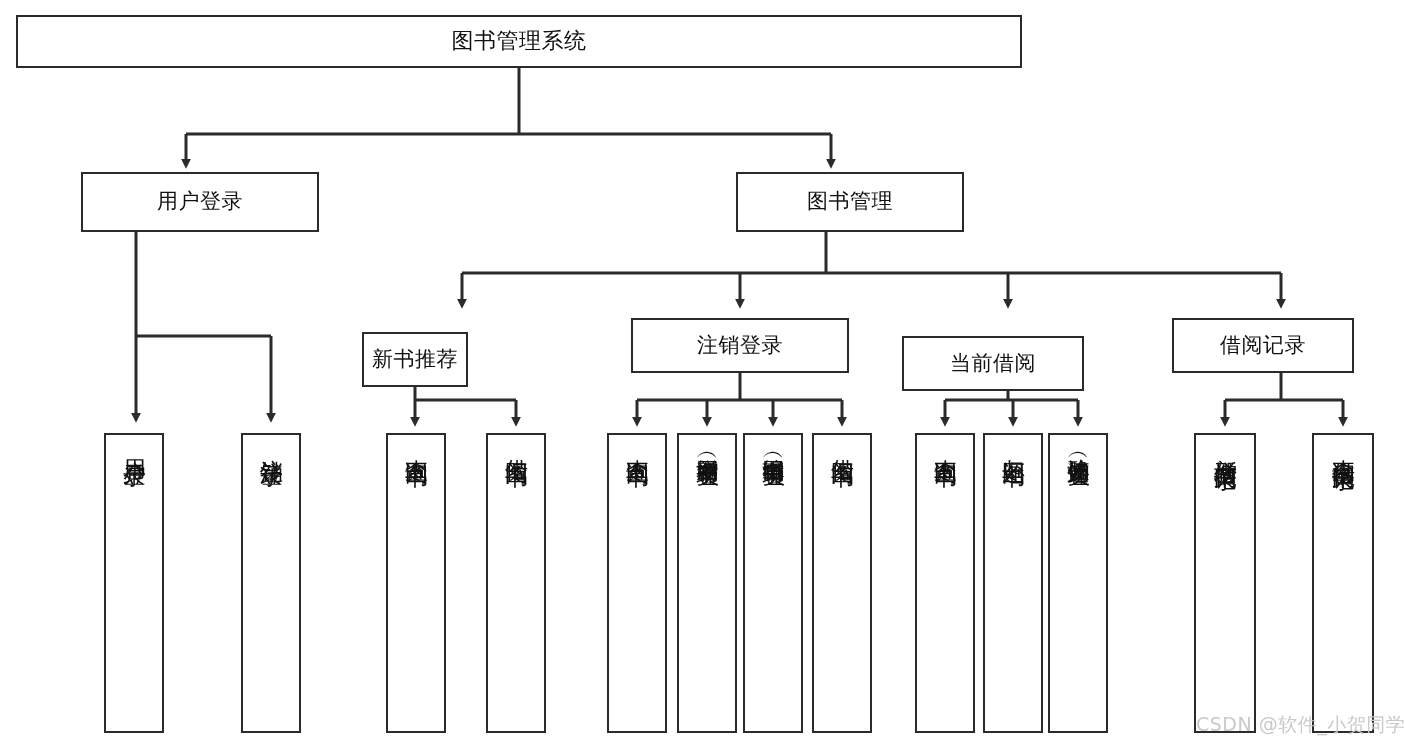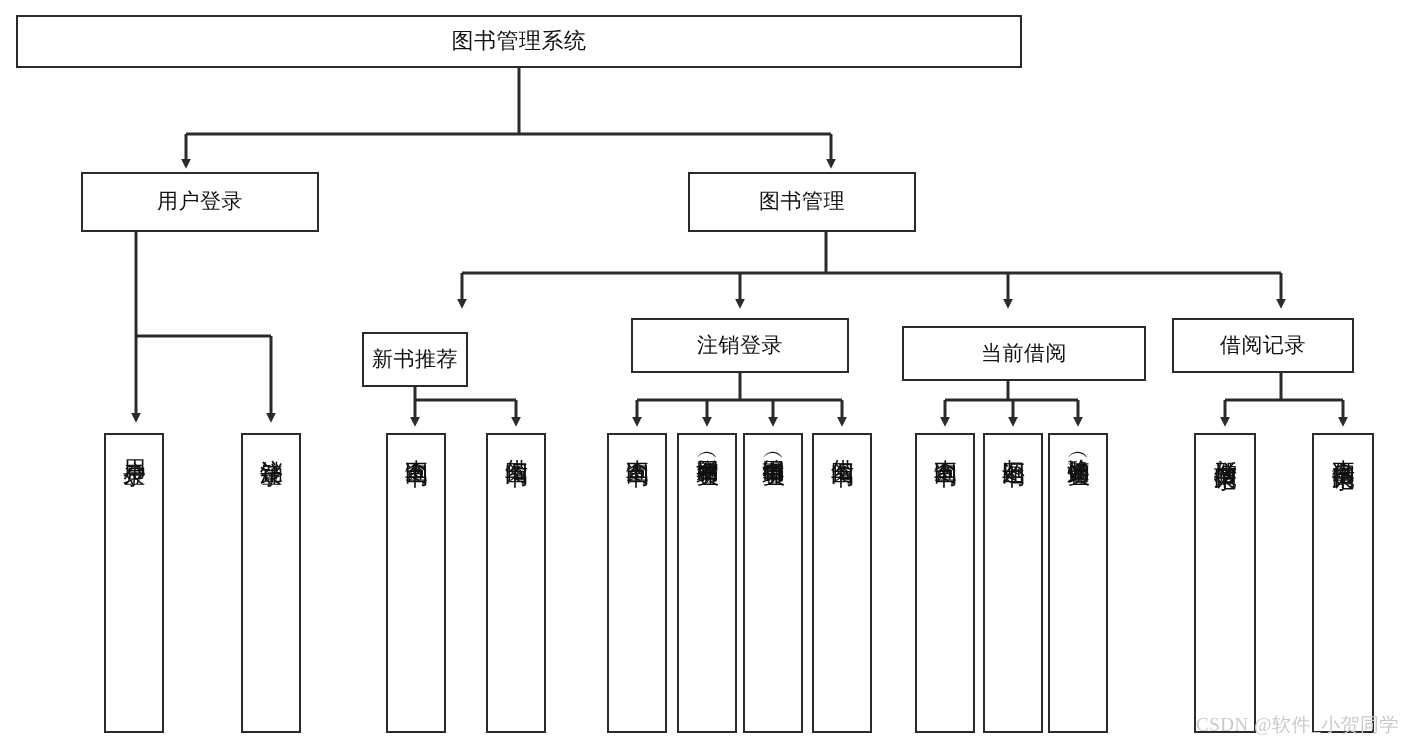--- a/index.html
+++ b/index.html
@@ -60,21 +60,20 @@
     letter-spacing:1px;
   }
   .watermark{
     position:absolute;
     left:1196px;top:712px;
     font-size:19px;
     color:#c9c9c9;
     white-space:nowrap;
     z-index:3;
     letter-spacing:0.5px;
-    font-family:Liberation Serif, serif;
   }
 </style>
 </head>
 <body>
 
 <div id="diagram">
 
   <svg id="wires" viewBox="0 0 1405 747" width="1405" height="747" xmlns="http://www.w3.org/2000/svg">
     <defs>
       <marker id="arw" markerWidth="14" markerHeight="14" refX="1.2" refY="5" orient="auto" markerUnits="userSpaceOnUse">
@@ -125,31 +124,31 @@
     </g>
   </svg>
 
   <div class="node node-h node-root" style="left:16px;top:15px;width:1006px;height:53px;">
     <span>图书管理系统</span>
   </div>
 
   <div class="node node-h" style="left:81px;top:172px;width:238px;height:60px;">
     <span>用户登录</span>
   </div>
-  <div class="node node-h" style="left:688px;top:172px;width:228px;height:60px;">
+  <div class="node node-h" style="left:736px;top:172px;width:228px;height:60px;">
     <span>图书管理</span>
   </div>
 
   <div class="node node-h" style="left:362px;top:332px;width:106px;height:55px;">
     <span>新书推荐</span>
   </div>
   <div class="node node-h" style="left:631px;top:318px;width:218px;height:55px;">
     <span>注销登录</span>
   </div>
-  <div class="node node-h" style="left:902px;top:326px;width:244px;height:55px;">
+  <div class="node node-h" style="left:902px;top:336px;width:182px;height:55px;">
     <span>当前借阅</span>
   </div>
   <div class="node node-h" style="left:1172px;top:318px;width:182px;height:55px;">
     <span>借阅记录</span>
   </div>
 
   <div class="node leaf" style="left:104px;top:433px;width:60px;height:300px;">
     <span class="leaf-label">用户登录</span>
   </div>
   <div class="node leaf" style="left:241px;top:433px;width:60px;height:300px;">

